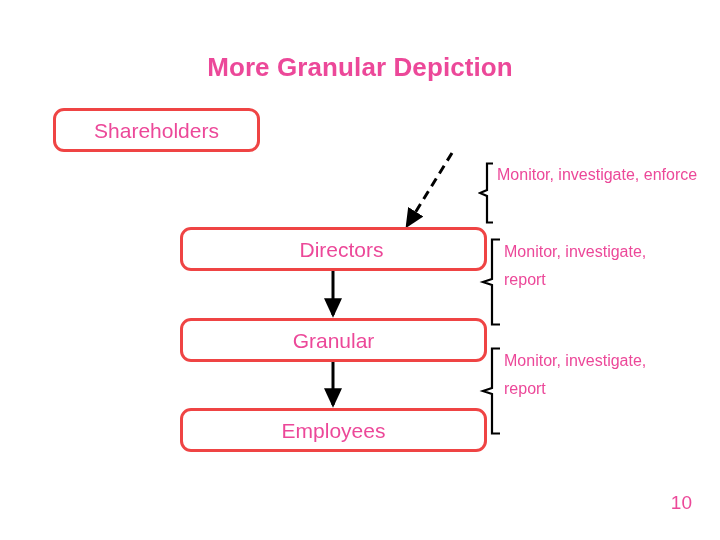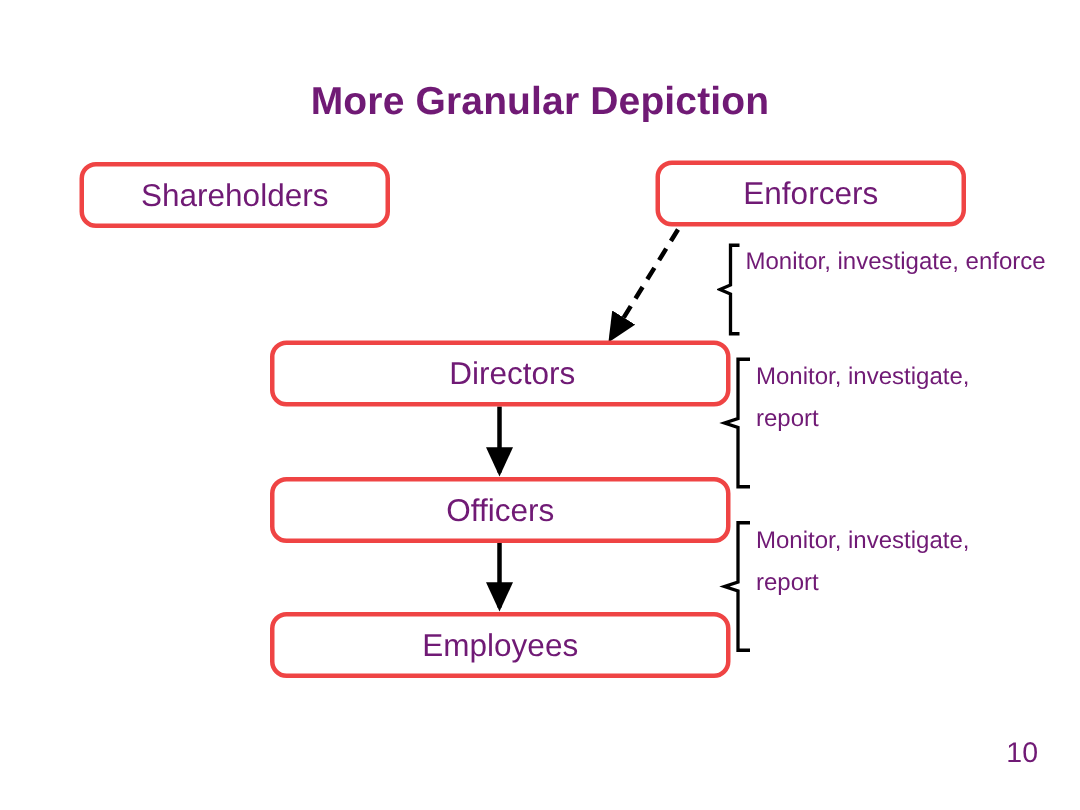--- a/index.html
+++ b/index.html
@@ -7,21 +7,21 @@
     padding: 0;
     background: #ffffff;
   }
   #slide {
     position: relative;
     width: 720px;
     height: 540px;
     background: #ffffff;
     overflow: hidden;
     font-family: "Liberation Sans", sans-serif;
-    color: #701a75;
+    color: #ec4899;
   }
 
   
   .slide-title {
     position: absolute;
     left: 0;
     top: 54px;
     width: 720px;
     text-align: center;
     font-size: 26px;
@@ -116,30 +116,27 @@
 
     <line x1="333" y1="271" x2="333" y2="315" stroke="#000000" stroke-width="3" marker-end="url(#arrowhead)"></line>
 
     <line x1="333" y1="362" x2="333" y2="405" stroke="#000000" stroke-width="3" marker-end="url(#arrowhead)"></line>
   </svg>
 
   <div id="box-shareholders" class="node-box">
     <span class="node-label">Shareholders</span>
   </div>
 
-  <div id="box-enforcers" class="node-box">
-    <span class="node-label">Enforcers</span>
-  </div>
 
   <div id="box-directors" class="node-box">
     <span class="node-label">Directors</span>
   </div>
 
   <div id="box-officers" class="node-box">
-    <span class="node-label">Officers</span>
+    <span class="node-label">Granular</span>
   </div>
 
   <div id="box-employees" class="node-box">
     <span class="node-label">Employees</span>
   </div>
 
   <div id="bracket-1" class="bracket-group">
     <svg class="bracket-shape" width="20" height="62" viewBox="0 0 20 62" xmlns="http://www.w3.org/2000/svg">
       <path d="M15,1.5 L9,1.5 L9,28 L2,31 L9,34 L9,60.5 L15,60.5" fill="none" stroke="#000000" stroke-width="2.2"></path>
     </svg>

